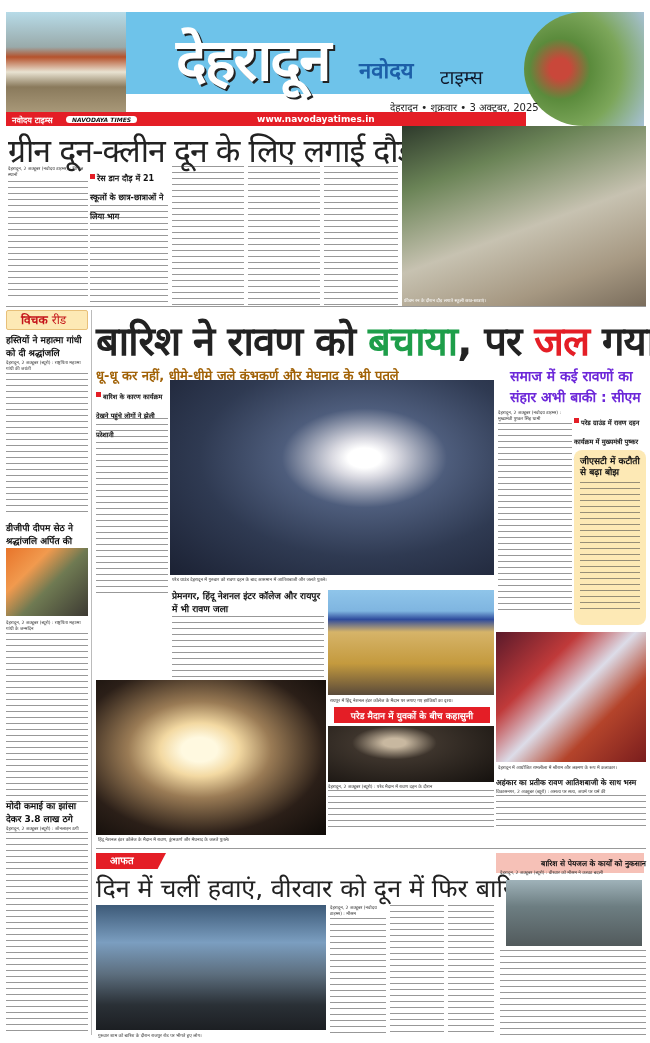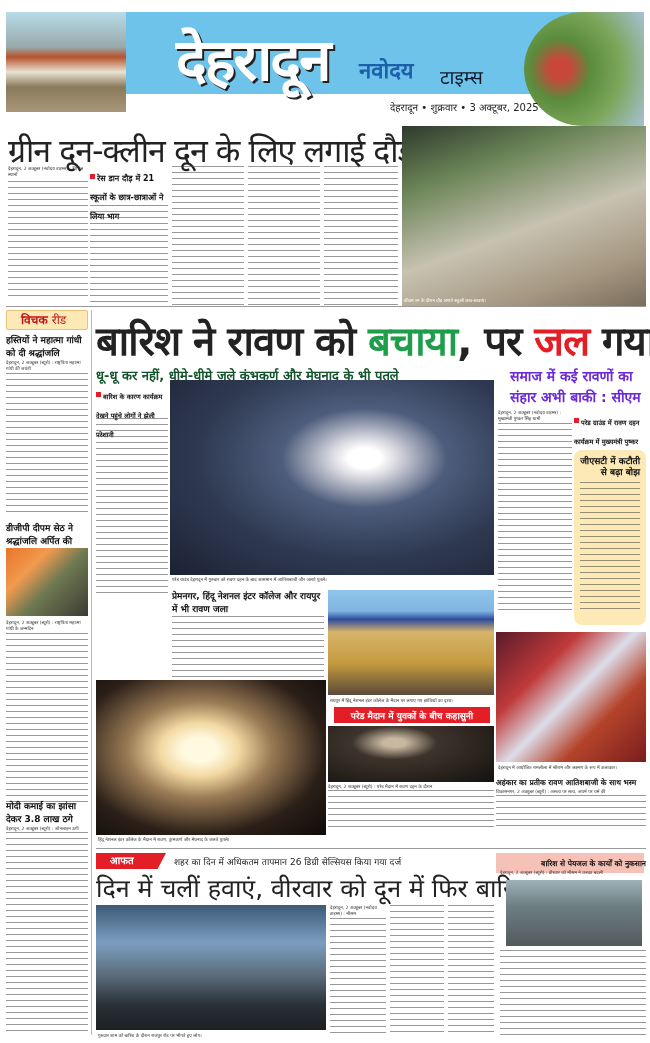--- a/index.html
+++ b/index.html
@@ -22,49 +22,54 @@
 .photo{overflow:hidden}
 .pic-run{left:402px;top:126px;width:244px;height:180px;background:linear-gradient(160deg,#2e3a2c 0%,#6b8457 25%,#c7c2b1 55%,#a69882 80%,#7a6d5c 100%)}
 .cap{font-size:4.5px;color:#333;white-space:nowrap}
 .bullet-red{display:inline-block;width:5px;height:5px;background:#e41e26;margin-right:2px;vertical-align:middle}
 .kicker-box{left:6px;top:310px;width:82px;height:20px;border:1px solid #e8c07a;background:#fde9b5;border-radius:2px;font-size:12px;color:#c4141a;padding-left:14px;font-weight:bold}
 .kicker-box span.g{color:#c4141a;font-weight:normal}
 .side-head{font-weight:bold;font-size:9px;line-height:13px;color:#111}
 .main-head{left:96px;top:312px;font-weight:bold;font-size:40px;color:#222;white-space:nowrap;letter-spacing:-1px}
 .main-head .green{color:#1e9e4a}
 .main-head .red{color:#e41e26}
-.sub-head{left:96px;top:366px;font-weight:bold;font-size:13px;color:#14532d;white-space:nowrap}
+.sub-head{left:96px;top:366px;font-weight:bold;font-size:13px;color:#a16207;white-space:nowrap}
 .cm-head{left:510px;top:366px;font-weight:bold;font-size:14px;color:#6d28d9;line-height:21px;width:140px}
 .pic-rallies{left:170px;top:380px;width:324px;height:195px;background:radial-gradient(ellipse at 60% 40%,#fff 0 6%,#d8d8e0 12%,#4e5d7c 30%,#2f3a52 60%,#1b2133 100%)}
 .pic-fire{left:96px;top:600px;width:230px;height:235px;background:radial-gradient(ellipse at 45% 45%,#fff9e0 0 10%,#f3d9a2 22%,#9a7b55 40%,#2b1f18 70%,#0f0b08 100%)}
 .pic-palace{left:328px;top:590px;width:166px;height:105px;background:linear-gradient(180deg,#8fc5ea 0%,#7fb5e0 20%,#2e4b9c 28%,#d6b469 40%,#c49a3e 70%,#5a4a3a 100%)}
 .pic-parade{left:328px;top:720px;width:166px;height:112px;background:radial-gradient(ellipse at 40% 30%,#c8b8a0 0 8%,#3d342c 30%,#15110e 100%)}
 .redbar{left:334px;top:707px;width:156px;height:16px;background:#e41e26;color:#fff;font-size:9px;font-weight:bold;display:flex;align-items:center;justify-content:center}
 .aafat{left:96px;top:853px;width:400px;height:16px;display:flex;align-items:center}
 .aafat .tag{background:#e41e26;color:#fff;font-size:10px;font-weight:bold;padding:0 14px;height:16px;line-height:16px;clip-path:polygon(0 0,100% 0,88% 100%,0 100%);width:70px}
 .aafat .txt{font-size:9px;color:#222;padding-left:8px}
 .rain-head{left:96px;top:870px;font-size:25px;color:#222;white-space:nowrap}
 .pic-rain{left:96px;top:905px;width:230px;height:125px;background:linear-gradient(180deg,#3d5a78 0%,#7b9ec0 30%,#5d6f7f 55%,#2a3036 80%,#1c1f23 100%)}
 .pink-box{left:496px;top:853px;width:148px;height:20px;background:#f6c1b7}
 .pic-road{left:506px;top:875px;width:136px;height:66px;background:linear-gradient(180deg,#9fb2b9 0%,#6d7e82 40%,#525a5c 100%)}
 .yellow-box{left:500px;top:482px;width:148px;height:140px;background:#fde9b5;border-radius:8px;padding:6px}
-.yellow-box .t{font-weight:bold;font-size:9px;text-align:right;color:#111;line-height:11px}
+.yellow-box .t{font-weight:bold;font-size:9px;text-align:left;color:#111;line-height:11px}
 .hr{background:#999;height:1px}
 .vr{background:#bbb;width:1px}
 </style>
 </head>
 <body>
 
 <div class="abs masthead">
   <div class="abs mast-img-left"></div>
   <div class="abs mast-img-right"></div>
   <div class="abs mast-title">देहरादून</div>
   <div class="abs mast-sub">नवोदय</div>
   <div class="abs mast-sub2">टाइम्स</div>
   <div class="abs mast-date">देहरादून • शुक्रवार • 3 अक्टूबर, 2025</div>
+  <div class="abs mast-bar">
+    <span class="brand">नवोदय टाइम्स</span>
+    <span class="pill">NAVODAYA TIMES</span>
+    <span class="url">www.navodayatimes.in</span>
+  </div>
 </div>
 
 <div class="abs h-green">ग्रीन दून-क्लीन दून के लिए लगाई दौड़</div>
 <div class="abs col" style="left:8px;top:166px;width:80px;height:140px">
   <div>देहरादून, 2 अक्टूबर (नवोदय टाइम्स) : विभिन्न स्थानों</div>
   <div class="textfill" style="height:120px;margin-top:2px"></div>
 </div>
 <div class="abs" style="left:90px;top:166px;width:78px">
   <span class="bullet-red"></span><span style="font-size:8px;font-weight:bold;line-height:10px">रेस डान दौड़ में 21 स्कूलों के छात्र-छात्राओं ने लिया भाग</span>
 </div>
@@ -146,21 +151,20 @@
 <div class="abs" style="left:496px;top:776px;width:150px">
   <div class="side-head" style="font-size:7.5px">अहंकार का प्रतीक रावण आतिशबाजी के साथ भस्म</div>
   <div class="col">विकासनगर, 2 अक्टूबर (ब्यूरो) : असत्य पर सत्य, अधर्म पर धर्म की</div>
   <div class="textfill" style="height:36px"></div>
 </div>
 
 <div class="abs hr" style="left:96px;top:848px;width:550px"></div>
 
 <div class="abs aafat">
   <span class="tag">आफत</span>
-  <span class="txt">शहर का दिन में अधिकतम तापमान 26 डिग्री सेल्सियस किया गया दर्ज</span>
 </div>
 <div class="abs rain-head">दिन में चलीं हवाएं, वीरवार को दून में फिर बारिश</div>
 <div class="abs pic-rain photo"></div>
 <div class="abs cap" style="left:98px;top:1032px;width:228px;overflow:hidden">गुरुवार शाम को बारिश के दौरान राजपुर रोड पर भीगते हुए लोग।</div>
 <div class="abs" style="left:330px;top:905px;width:56px">
   <div class="col">देहरादून, 2 अक्टूबर (नवोदय टाइम्स) : मौसम</div>
   <div class="textfill" style="height:115px"></div>
 </div>
 <div class="abs textfill" style="left:390px;top:905px;width:54px;height:130px"></div>
 <div class="abs textfill" style="left:448px;top:905px;width:46px;height:130px"></div>

